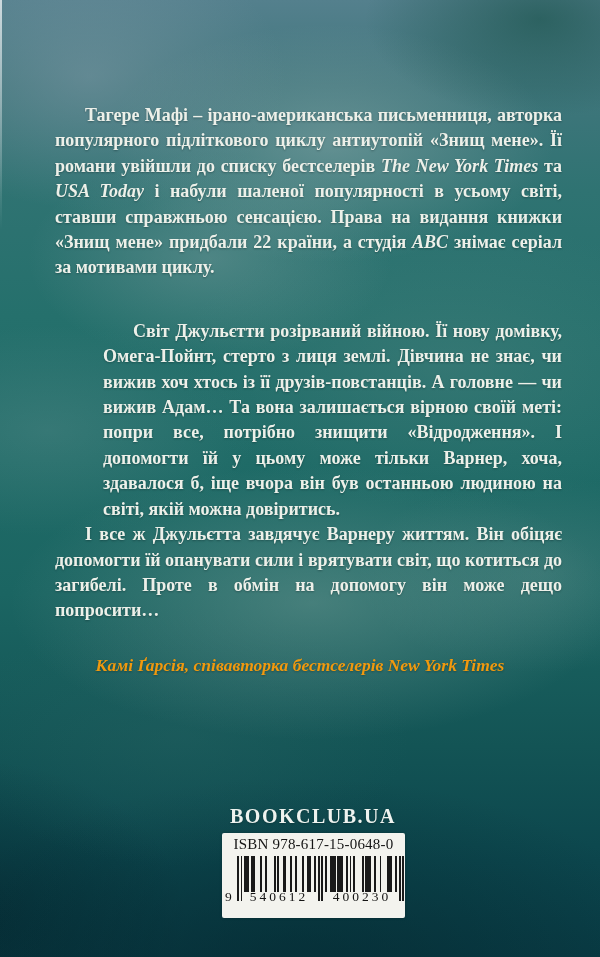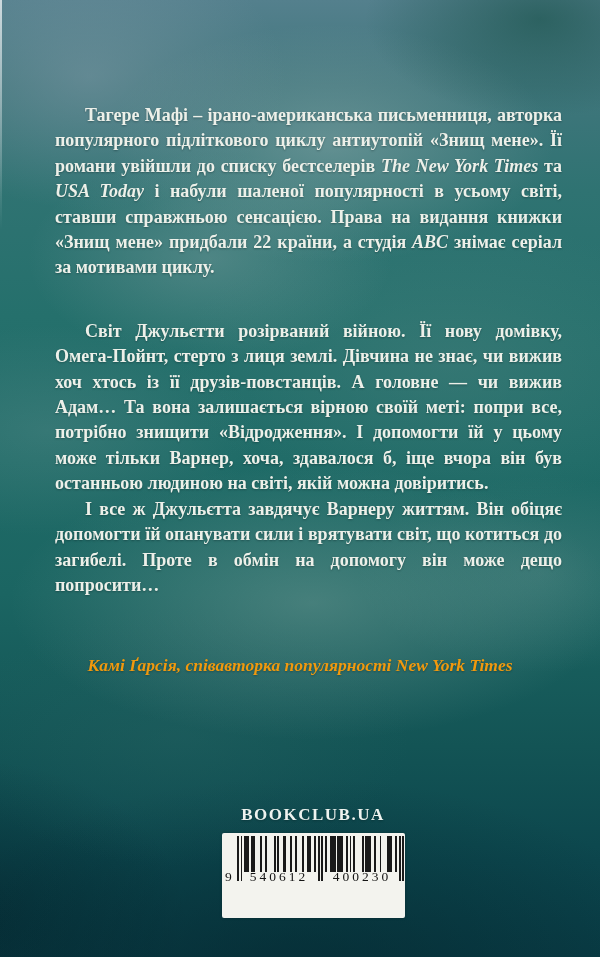--- a/index.html
+++ b/index.html
@@ -29,30 +29,30 @@
   .edge-left {
     position: absolute; left: 0; top: 0; width: 2px; height: 230px;
     background: linear-gradient(180deg, rgba(255,255,255,.7), rgba(255,255,255,0));
   }
   .synopsis {
     position: absolute; top: 103px; left: 55px; width: 507px;
     color: #edf0e9; font-weight: bold; font-size: 18px; line-height: 25.4px;
     text-align: justify; text-shadow: 0 1px 2px rgba(0,25,28,.35);
   }
   .synopsis p { margin: 0; text-indent: 30px; }
-  .synopsis p.gap { margin-top: 38px; }
+  .synopsis p.gap { margin-top: 38px; margin-left: 48px; }
   .quote {
     position: absolute; top: 641px; left: 0; width: 600px; text-align: center;
     color: #f1990e; font-weight: bold; font-size: 17.5px; line-height: 30px;
     text-shadow: 0 1px 2px rgba(0,25,28,.3);
   }
   .quote .attr { margin-top: 9px; font-style: italic; }
   .publisher {
     position: absolute; top: 805px; left: 26px; width: 574px; text-align: center;
-    color: #eef3ef; font-weight: bold; font-size: 17px; letter-spacing: 1.5px;
+    color: #eef3ef; font-weight: bold; font-size: 20px; letter-spacing: 1.5px;
     text-shadow: 0 1px 2px rgba(0,25,28,.35);
   }
   .isbn-box {
     position: absolute; left: 222px; top: 833px; width: 183px; height: 85px;
     background: #f3f3ee; border-radius: 2px; color: #141414;
     box-shadow: 0 0 3px rgba(0,0,0,.25);
   }
   .isbn-label { margin-top: 3px; text-align: center; font-size: 15px; letter-spacing: .2px; }
   .bc { position: relative; margin: 3px 0 0 15px; width: 168px; height: 46px; }
   .bar { position: absolute; top: 0; background: #1a1a1a; height: 36px; }
@@ -68,26 +68,27 @@
 <div class="cover">
   <div class="edge-left"></div>
 
   <div class="synopsis">
     <p><span>Тагере Мафі – ірано-американська письменниця, авторка популярного підліткового циклу антиутопій «Знищ мене». Її романи увійшли до списку бестселерів </span><span style="font-style: italic;">The New York Times</span><span> та </span><span style="font-style: italic;">USA Today</span><span> і набули шаленої популярності в усьому світі, ставши справжньою сенсацією. Права на видання книжки «Знищ мене» придбали 22 країни, а студія </span><span style="font-style: italic;">ABC</span><span> знімає серіал за мотивами циклу.</span></p>
     <p class="gap">Світ Джульєтти розірваний війною. Її нову домівку, Омега-Пойнт, стерто з лиця землі. Дівчина не знає, чи вижив хоч хтось із її друзів-повстанців. А головне — чи вижив Адам… Та вона залишається вірною своїй меті: попри все, потрібно знищити «Відродження». І допомогти їй у цьому може тільки Варнер, хоча, здавалося б, іще вчора він був останньою людиною на світі, якій можна довіритись.</p>
     <p>І все ж Джульєтта завдячує Варнеру життям. Він обіцяє допомогти їй опанувати сили і врятувати світ, що котиться до загибелі. Проте в обмін на допомогу він може дещо попросити…</p>
   </div>
 
   <div class="quote">
-    <div class="attr">Камі Ґарсія, співавторка популярності New York Times</div>
+    <div class="attr">Камі Ґарсія, співавторка бестселерів New York Times</div>
   </div>
 
   <div class="publisher">BOOKCLUB.UA</div>
 
   <div class="isbn-box">
+    <div class="isbn-label">ISBN 978-617-15-0648-0</div>
     <div class="bc">
       <div>
           <div class="bar g" style="left: 0px; width: 1.76px;"></div>
           <div class="bar g" style="left: 3.52px; width: 1.76px;"></div>
           <div class="bar" style="left: 7.04px; width: 1.76px;"></div>
           <div class="bar" style="left: 8.8px; width: 1.76px;"></div>
           <div class="bar" style="left: 10.56px; width: 1.76px;"></div>
           <div class="bar" style="left: 14.08px; width: 1.76px;"></div>
           <div class="bar" style="left: 15.84px; width: 1.76px;"></div>
           <div class="bar" style="left: 22.88px; width: 1.76px;"></div>

